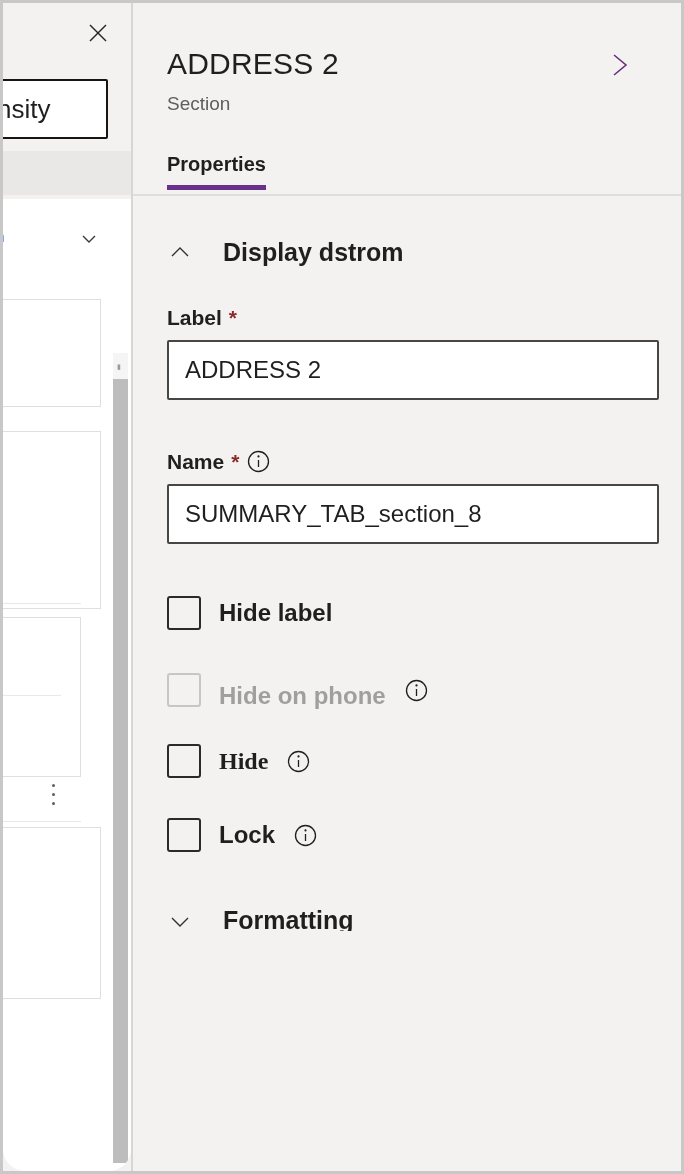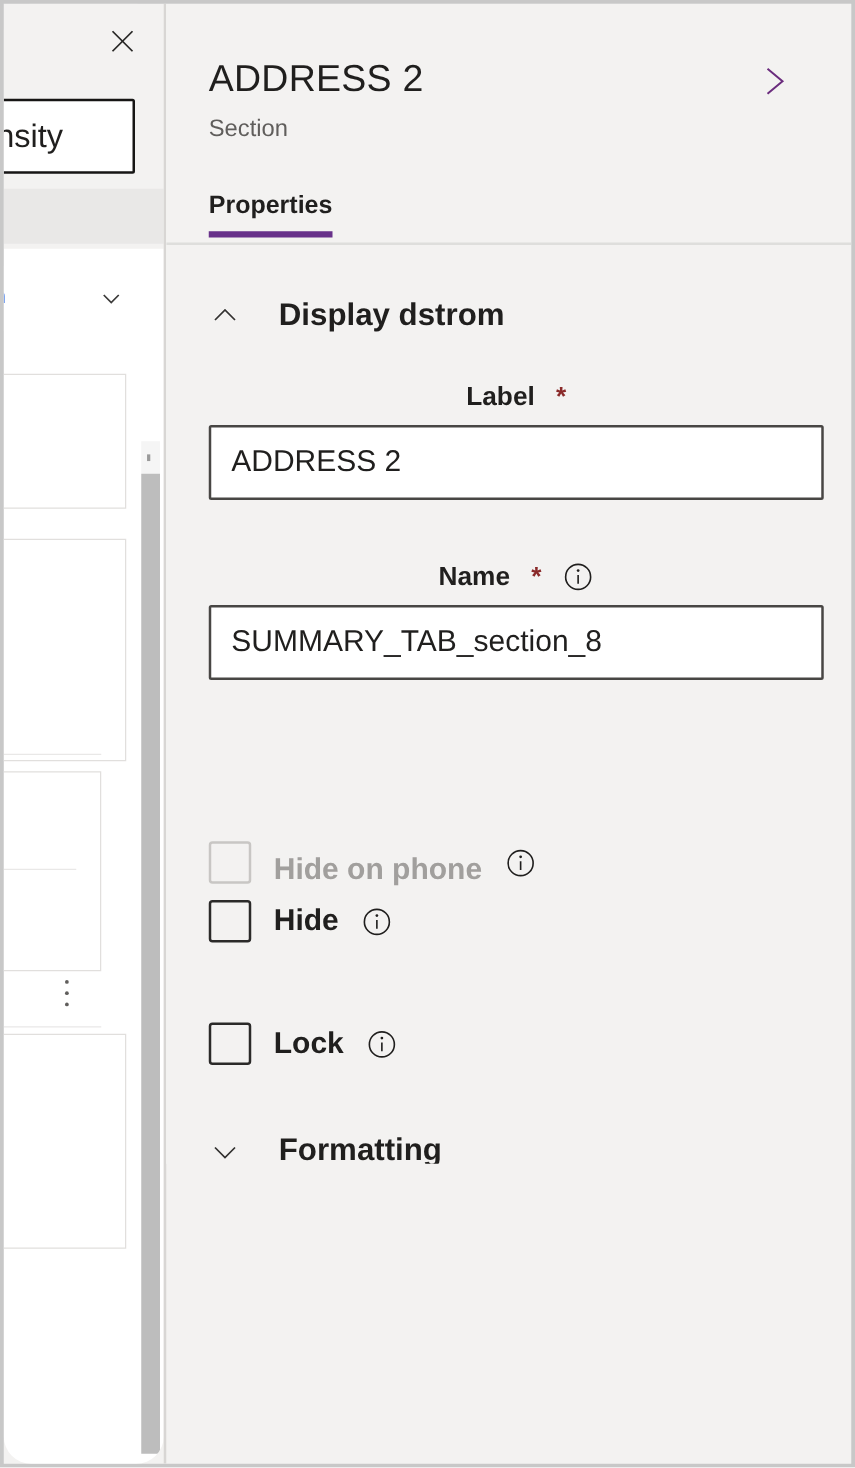--- a/index.html
+++ b/index.html
@@ -256,24 +256,23 @@
   }
 
   
   .field { position: absolute; left: 34px; width: 492px; }
   .field-label {
     font-size: 21px;
     font-weight: 600;
     color: #201f1e;
     display: flex;
     align-items: center;
-    gap: 17px;
+    gap: 7px;
     margin-bottom: 10px;
     white-space: nowrap;
-    justify-content: center;
   }
   .req { color: #8a2a2a; font-size: 21px; font-weight: 600; }
   .txtinput {
     box-sizing: border-box;
     width: 492px;
     height: 60px;
     background: #ffffff;
     border: 2px solid #484644;
     border-radius: 2px;
     font-family: "Liberation Sans", sans-serif;
@@ -421,34 +420,38 @@
             <svg viewBox="0 0 25 25" fill="none" stroke="currentColor" stroke-width="1.3">
               <circle cx="12.5" cy="12.5" r="10"></circle>
               <line x1="12.5" y1="11" x2="12.5" y2="18"></line>
               <circle cx="12.5" cy="7.4" r="1.1" fill="currentColor" stroke="none"></circle>
             </svg>
           </span>
         </div>
         <input class="txtinput" type="text" value="SUMMARY_TAB_section_8" style="">
       </div>
 
+      <div class="cbrow" style="top:400px;">
+        <span class="cbox"></span>
+        <span class="cblabel">Hide label</span>
+      </div>
 
       <div class="cbrow" style="top:474px;">
         <span class="cbox disabled"></span>
         <span class="cblabel disabled">Hide on phone</span>
         <span class="info-icon">
           <svg viewBox="0 0 25 25" fill="none" stroke="currentColor" stroke-width="1.3">
             <circle cx="12.5" cy="12.5" r="10"></circle>
             <line x1="12.5" y1="11" x2="12.5" y2="18"></line>
             <circle cx="12.5" cy="7.4" r="1.1" fill="currentColor" stroke="none"></circle>
           </svg>
         </span>
       </div>
 
-      <div class="cbrow" style="top:524px;">
+      <div class="cbrow" style="top:548px;font-family:Liberation Serif, serif;">
         <span class="cbox"></span>
         <span class="cblabel">Hide</span>
         <span class="info-icon">
           <svg viewBox="0 0 25 25" fill="none" stroke="currentColor" stroke-width="1.3">
             <circle cx="12.5" cy="12.5" r="10"></circle>
             <line x1="12.5" y1="11" x2="12.5" y2="18"></line>
             <circle cx="12.5" cy="7.4" r="1.1" fill="currentColor" stroke="none"></circle>
           </svg>
         </span>
       </div>

